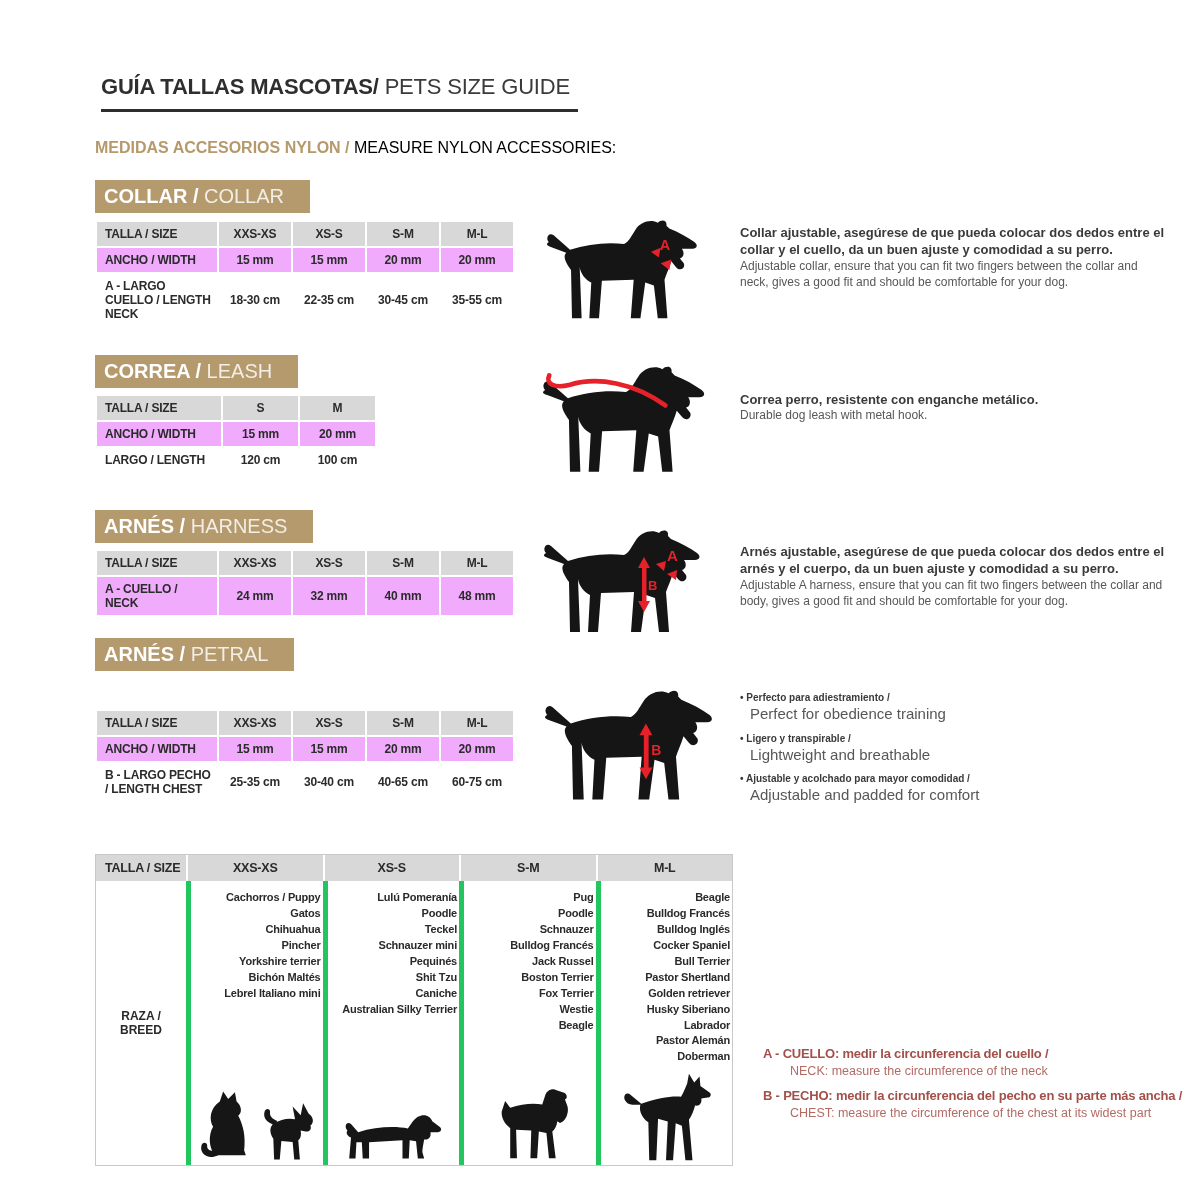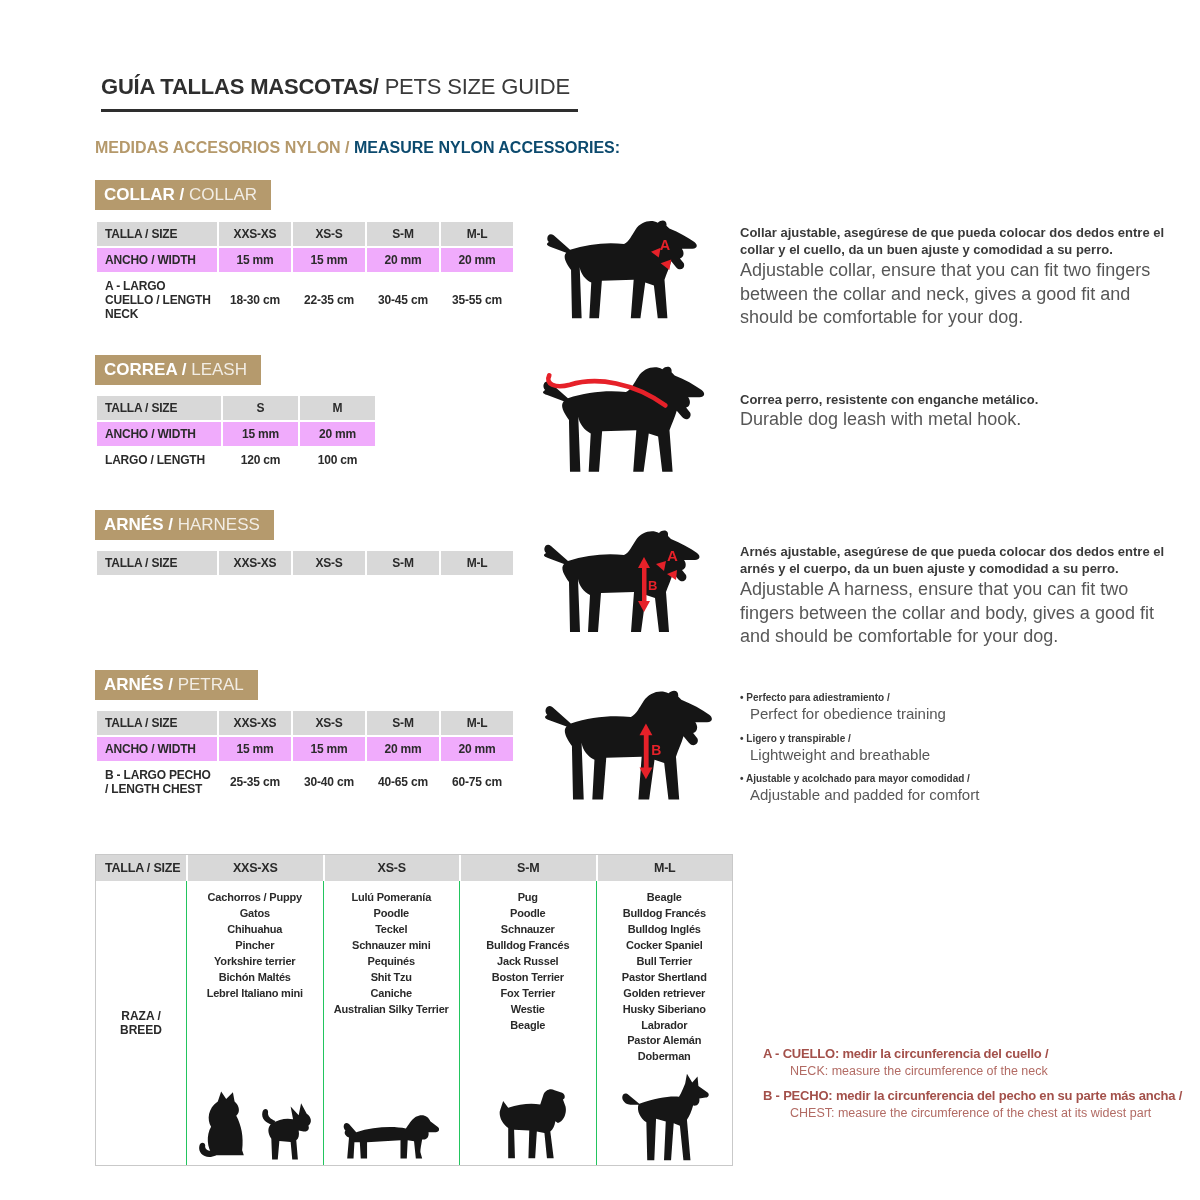--- a/index.html
+++ b/index.html
@@ -4,44 +4,44 @@
 <style>
   html,body{margin:0;padding:0;background:#fff}
   .page{position:relative;width:1200px;height:1200px;background:#ffffff;
         font-family:"Liberation Sans",sans-serif;color:#2a2a2a;overflow:hidden}
 
   
   .title{position:absolute;left:101px;top:74px;font-size:22px;font-weight:700;color:#2e2e2e;
          letter-spacing:-0.2px;border-bottom:3px solid #2e2e2e;padding:0 8px 9px 0;display:inline-block}
   .title .en{font-weight:400;color:#3a3a3a}
   .subtitle{position:absolute;left:95px;top:139px;font-size:16px;font-weight:700;color:#b5996b}
-  .subtitle .en{font-weight:700;color:#0c4a6e}
-
-  
-  .badge{position:absolute;left:95px;background:#b59a6d;color:#fff;font-size:17px;font-weight:700;
-         padding:5px 14px 5px 9px;display:inline-block}
+  .subtitle .en{font-weight:400;color:#000000}
+
+  
+  .badge{position:absolute;left:95px;background:#b59a6d;color:#fff;font-size:20px;font-weight:700;
+         padding:5px 26px 5px 9px;display:inline-block}
   .badge .en{font-weight:400;color:rgba(255,255,255,.82)}
 
   
   .size-table{position:absolute;border-collapse:separate;border-spacing:2px}
   .size-table td{font-size:12px;font-weight:700;color:#2b2b2b;text-align:center;vertical-align:middle;
                  padding:5px 2px;letter-spacing:-0.2px}
   .size-table td.lbl{text-align:left;padding-left:8px;padding-right:4px}
   .w4 td.lbl{width:108px;min-width:108px}
   .w4 td.val{width:68px}
   .w2 td.lbl{width:112px;min-width:112px}
   .w2 td.val{width:71px}
   .row-a td{background:#d8d8d8}
   .row-b td{background:#f0abfc}
   .row-c td{background:#ffffff}
 
   
   .desc{position:absolute;left:740px;width:428px;line-height:1.33}
   .desc .es{font-size:13px;font-weight:700;color:#3a3a3a}
-  .desc .en{font-size:18px;font-weight:400;color:#575757}
+  .desc .en{font-size:12px;font-weight:400;color:#575757}
   .bullets{position:absolute;left:740px;width:430px;line-height:1.3}
   .bullet{margin-bottom:8px}
   .bullet .es{font-size:10px;font-weight:700;color:#3a3a3a}
   .bullet .es::before{content:"\2022  "}
   .bullet .en{font-size:15px;color:#575757;padding-left:10px}
 
   
   .notes{position:absolute;left:763px;top:1046px;width:430px;line-height:1.3}
   .note{margin-bottom:9px}
   .note .es{font-size:13px;font-weight:700;color:#a3504a;letter-spacing:-0.2px}
@@ -60,21 +60,21 @@
   #dog-harness{left:533px;top:528px;width:184px;height:110px}
   #dog-petral{left:536px;top:688px;width:192px;height:118px}
 
   
   .breed-table{position:absolute;left:95px;top:854px;width:636px;border:1px solid #c9c9c9;background:#fff}
   .breed-head{display:grid;grid-template-columns:90px 1fr 1fr 1fr 1fr;gap:2px;background:#fff}
   .breed-head>div{background:#d8d8d8;font-size:12.5px;font-weight:700;padding:6px 0;text-align:center;
                   letter-spacing:-0.2px}
   .breed-head>div:first-child{text-align:left;padding-left:9px}
   .breed-body{display:grid;grid-template-columns:90px 1fr 1fr 1fr 1fr;min-height:252px}
-  .breed-col{border-left:1px solid #22c55e;position:relative;text-align:center;padding:9px 2px 100px}
+  .breed-col{border-left:5px solid #22c55e;position:relative;text-align:right;padding:9px 2px 100px}
   .breed-label{display:flex;align-items:center;justify-content:center;text-align:center;
                font-size:12px;font-weight:700;padding:0 16px;border-left:none}
   .breed-list div{font-size:11px;font-weight:700;line-height:1.45;letter-spacing:-0.2px;color:#2a2a2a}
   .sil{position:absolute;bottom:3px;left:0;right:0;display:flex;justify-content:center;align-items:flex-end;gap:8px}
 </style>
 </head>
 <body>
 
 <div class="page">
 
@@ -188,41 +188,48 @@
     <span>ARNÉS /</span><span class="en"> HARNESS</span>
   </div>
   <table class="size-table w4" style="left:95px;top:549px">
     <tbody>
         <tr class="row-a">
       <td class="lbl">TALLA / SIZE</td>
       <td class="val">XXS-XS</td>
       <td class="val">XS-S</td>
       <td class="val">S-M</td>
       <td class="val">M-L</td>
+    </tr>
+    <tr class="row-b">
+      <td class="lbl">A - CUELLO / NECK</td>
+      <td class="val">24 mm</td>
+      <td class="val">32 mm</td>
+      <td class="val">40 mm</td>
+      <td class="val">48 mm</td>
     </tr>
   </tbody>
     </table>
   <div class="dog" id="dog-harness">
     <svg viewBox="0 0 170 110">
       <use href="#dog-shape" class="dog-fill"></use>
       <text class="ann-text" font-size="15" x="127" y="33">A</text>
       <path class="red-fill" d="M116,36 l10,-3 -2,10 z"></path>
       <path class="red-fill" d="M127,46 l10,-4 -1,10 z"></path>
       <path class="red-fill" d="M104,29 l-6,11 12,0 z"></path>
       <rect class="red-fill" x="102" y="38" width="4.5" height="36"></rect>
       <path class="red-fill" d="M104,84 l-6,-11 12,0 z"></path>
       <text class="ann-text" font-size="13" x="108" y="62">B</text>
     </svg>
   </div>
   <div class="desc" style="top:543px">
     <div class="es">Arnés ajustable, asegúrese de que pueda colocar dos dedos entre el arnés y el cuerpo, da un buen ajuste y comodidad a su perro.</div>
     <div class="en">Adjustable A harness, ensure that you can fit two fingers between the collar and body, gives a good fit and should be comfortable for your dog.</div>
   </div>
 
-  <div class="badge" style="top:670px">
+  <div class="badge" style="top:638px">
     <span>ARNÉS /</span><span class="en"> PETRAL</span>
   </div>
   <table class="size-table w4" style="left:95px;top:709px">
     <tbody>
         <tr class="row-a">
       <td class="lbl">TALLA / SIZE</td>
       <td class="val">XXS-XS</td>
       <td class="val">XS-S</td>
       <td class="val">S-M</td>
       <td class="val">M-L</td>

